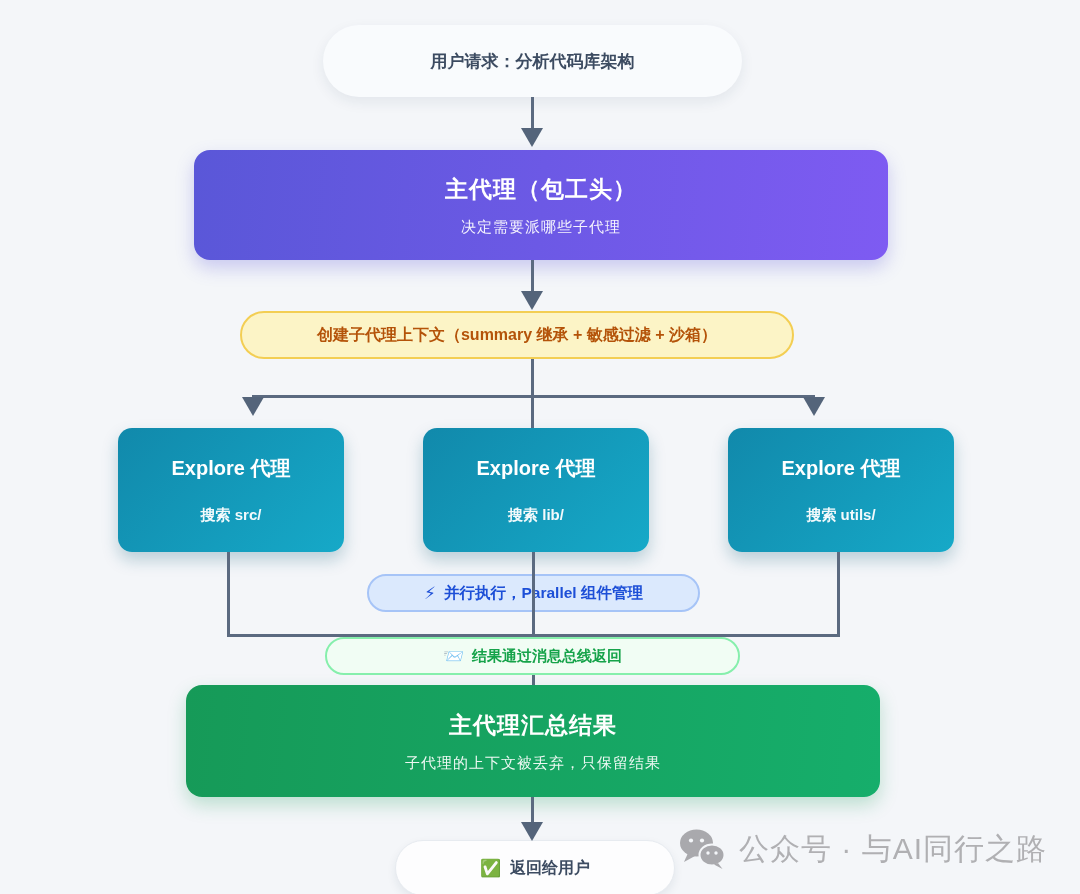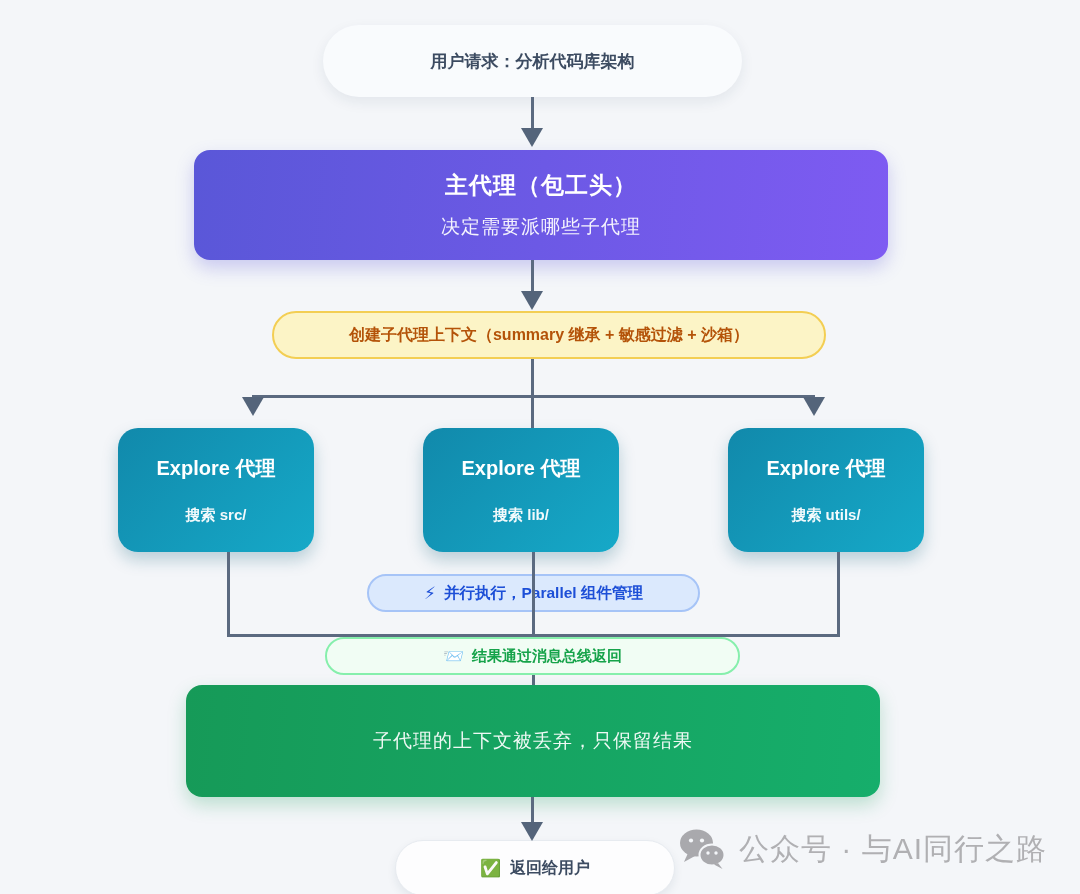--- a/index.html
+++ b/index.html
@@ -26,21 +26,21 @@
   
   .pill { border-radius: 999px; flex-direction: row; gap: 10px; text-align: center; }
   .top-pill {
     left: 323px; top: 25px; width: 419px; height: 72px;
     background: #f9fbfd;
     box-shadow: 0 5px 14px rgba(30,50,80,.08);
     color: #3c4b61; font-size: 17px; font-weight: 600;
     z-index: 2;
   }
   .yellow-pill {
-    left: 272px; top: 311px; width: 554px; height: 48px;
+    left: 240px; top: 311px; width: 554px; height: 48px;
     background: #fcf4c6; border: 2px solid #f3ce53;
     color: #b45309; font-size: 16px; font-weight: 700;
     z-index: 2;
   }
   .blue-pill {
     left: 367px; top: 574px; width: 333px; height: 38px;
     background: #dbe9fd; border: 2px solid #a6c4f7;
     color: #1d4fd7; font-size: 15.5px; font-weight: 700;
     gap: 8px; z-index: 4;
   }
@@ -68,24 +68,24 @@
     background: linear-gradient(95deg, #5a57d8, #7e5bf2);
     box-shadow: 0 8px 18px rgba(90,87,216,.28);
     margin-left: 8px;
   }
   .green {
     top: 685px; height: 112px;
     background: linear-gradient(95deg, #169a58, #16ae6b);
     box-shadow: 0 8px 18px rgba(22,154,88,.25);
   }
   .big-title { font-size: 23px; font-weight: 700; letter-spacing: 1px; }
-  .big-sub { font-size: 19px; font-weight: 500; color: rgba(255,255,255,.93); letter-spacing: 1px; }
+  .big-sub { font-size: 15px; font-weight: 500; color: rgba(255,255,255,.93); letter-spacing: 1px; }
   
   .explore-box {
-    top: 428px; width: 196px; height: 124px; border-radius: 20px;
+    top: 428px; width: 226px; height: 124px; border-radius: 14px;
     background: linear-gradient(135deg, #1189ab, #16a9c8);
     box-shadow: 0 8px 16px rgba(13,90,120,.25);
     color: #fff; gap: 24px; z-index: 2;
   }
   .explore-box .t { font-size: 20px; font-weight: 700; }
   .explore-box .s { font-size: 15px; font-weight: 600; color: rgba(255,255,255,.95); }
   .ex-1 { left: 118px; } .ex-2 { left: 423px; } .ex-3 { left: 728px; }
   
   .stem { position: absolute; width: 3px; background: #5b6a80; z-index: 3; }
   .stem.over { z-index: 5; }
@@ -158,20 +158,21 @@
     <span class="pill-icon">⚡</span>
     <span>并行执行，Parallel 组件管理</span>
   </div>
 
   <div class="node pill green-pill">
     <span class="pill-icon">📨</span>
     <span>结果通过消息总线返回</span>
   </div>
 
   <div class="node big-box green">
+    <div class="big-title">主代理汇总结果</div>
     <div class="big-sub">子代理的上下文被丢弃，只保留结果</div>
   </div>
 
   <div class="stem" style="left:531px; top:797px; height:26px;"></div>
   <div class="arrowhead" style="left:521px; top:822px;"></div>
 
   <div class="node pill bottom-pill">
     <span class="pill-icon">✅</span>
     <span>返回给用户</span>
   </div>

